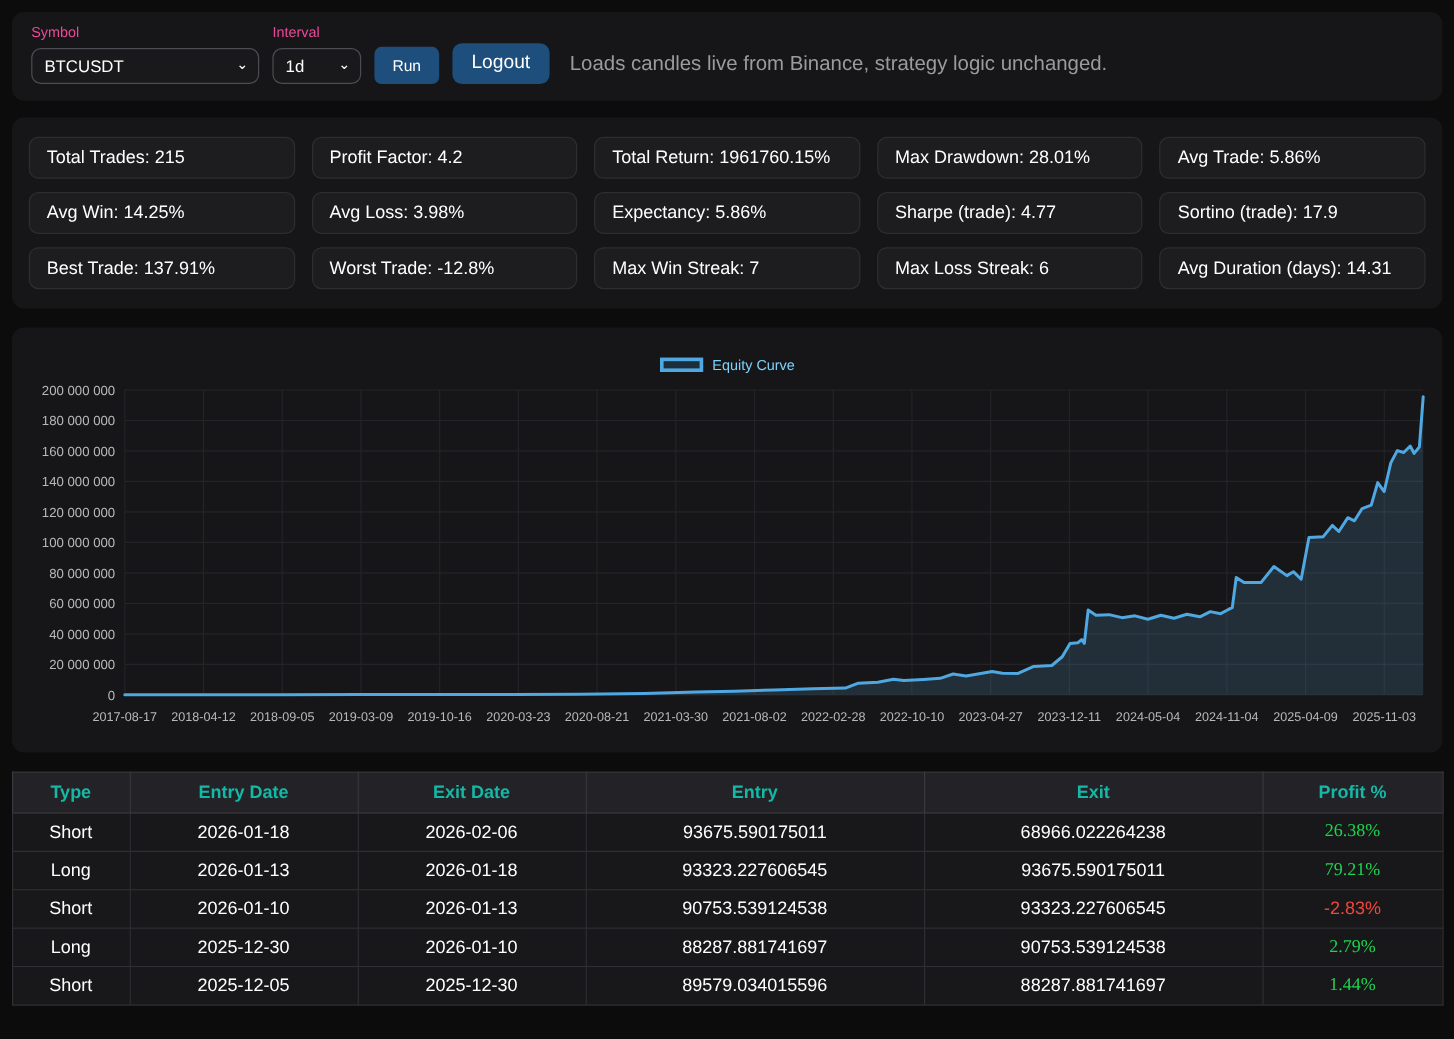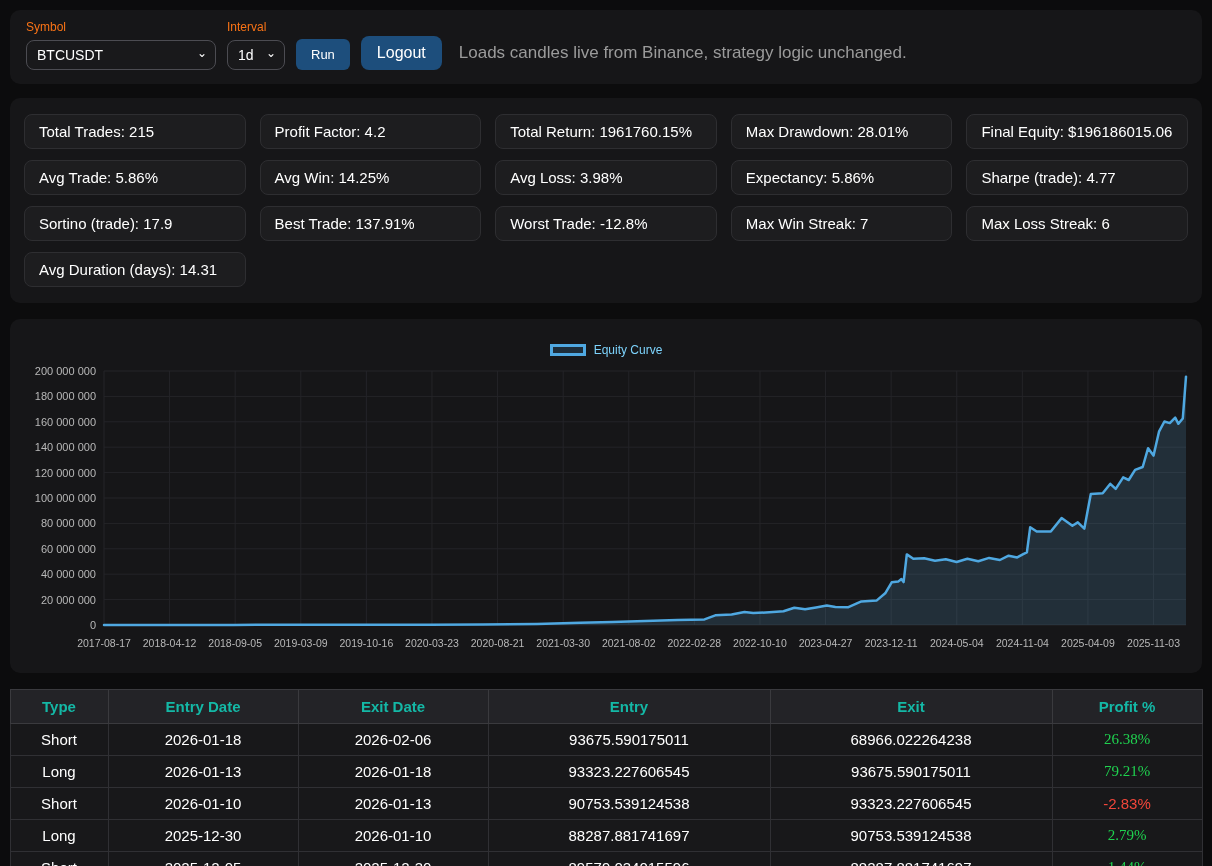--- a/index.html
+++ b/index.html
@@ -16,35 +16,35 @@
   }
   
   .topbar {
     margin-top: 10px;
     padding: 10px 16px 14px;
     display: flex;
     align-items: flex-end;
     gap: 11px;
   }
   .field-group { display: flex; flex-direction: column; }
-  .field-label { font-size: 12px; color: #f97316; margin-bottom: 6px; }
+  .field-label { font-size: 12px; color: #ec4899; margin-bottom: 6px; }
   .select-wrap { position: relative; }
   select {
     appearance: none; -webkit-appearance: none;
     background: #19191b;
     color: #ffffff;
     border: 1px solid #4c4c52;
     border-radius: 8px;
     font-family: "Liberation Sans", sans-serif;
     font-size: 14px;
     padding: 6px 26px 6px 10px;
     outline: none;
   }
   .select-symbol select { width: 190px; }
-  .select-interval select { width: 58px; }
+  .select-interval select { width: 74px; }
   .chevron {
     position: absolute; right: 9px; top: 50%;
     transform: translateY(-62%);
     color: #ffffff; font-size: 12px; pointer-events: none;
   }
   .btn {
     background: #1d4e7c;
     color: #ffffff;
     border: none;
     border-radius: 6px;
@@ -137,21 +137,20 @@
   <button class="btn btn-run">Run</button>
   <button class="btn btn-logout">Logout</button>
   <span class="topbar-note">Loads candles live from Binance, strategy logic unchanged.</span>
 </div>
 
 <div class="panel stats" id="stats-grid">
     <div class="stat-card">Total Trades: 215</div>
     <div class="stat-card">Profit Factor: 4.2</div>
     <div class="stat-card">Total Return: 1961760.15%</div>
     <div class="stat-card">Max Drawdown: 28.01%</div>
-    <div class="stat-card">Final Equity: $196186015.06</div>
     <div class="stat-card">Avg Trade: 5.86%</div>
     <div class="stat-card">Avg Win: 14.25%</div>
     <div class="stat-card">Avg Loss: 3.98%</div>
     <div class="stat-card">Expectancy: 5.86%</div>
     <div class="stat-card">Sharpe (trade): 4.77</div>
     <div class="stat-card">Sortino (trade): 17.9</div>
     <div class="stat-card">Best Trade: 137.91%</div>
     <div class="stat-card">Worst Trade: -12.8%</div>
     <div class="stat-card">Max Win Streak: 7</div>
     <div class="stat-card">Max Loss Streak: 6</div>

